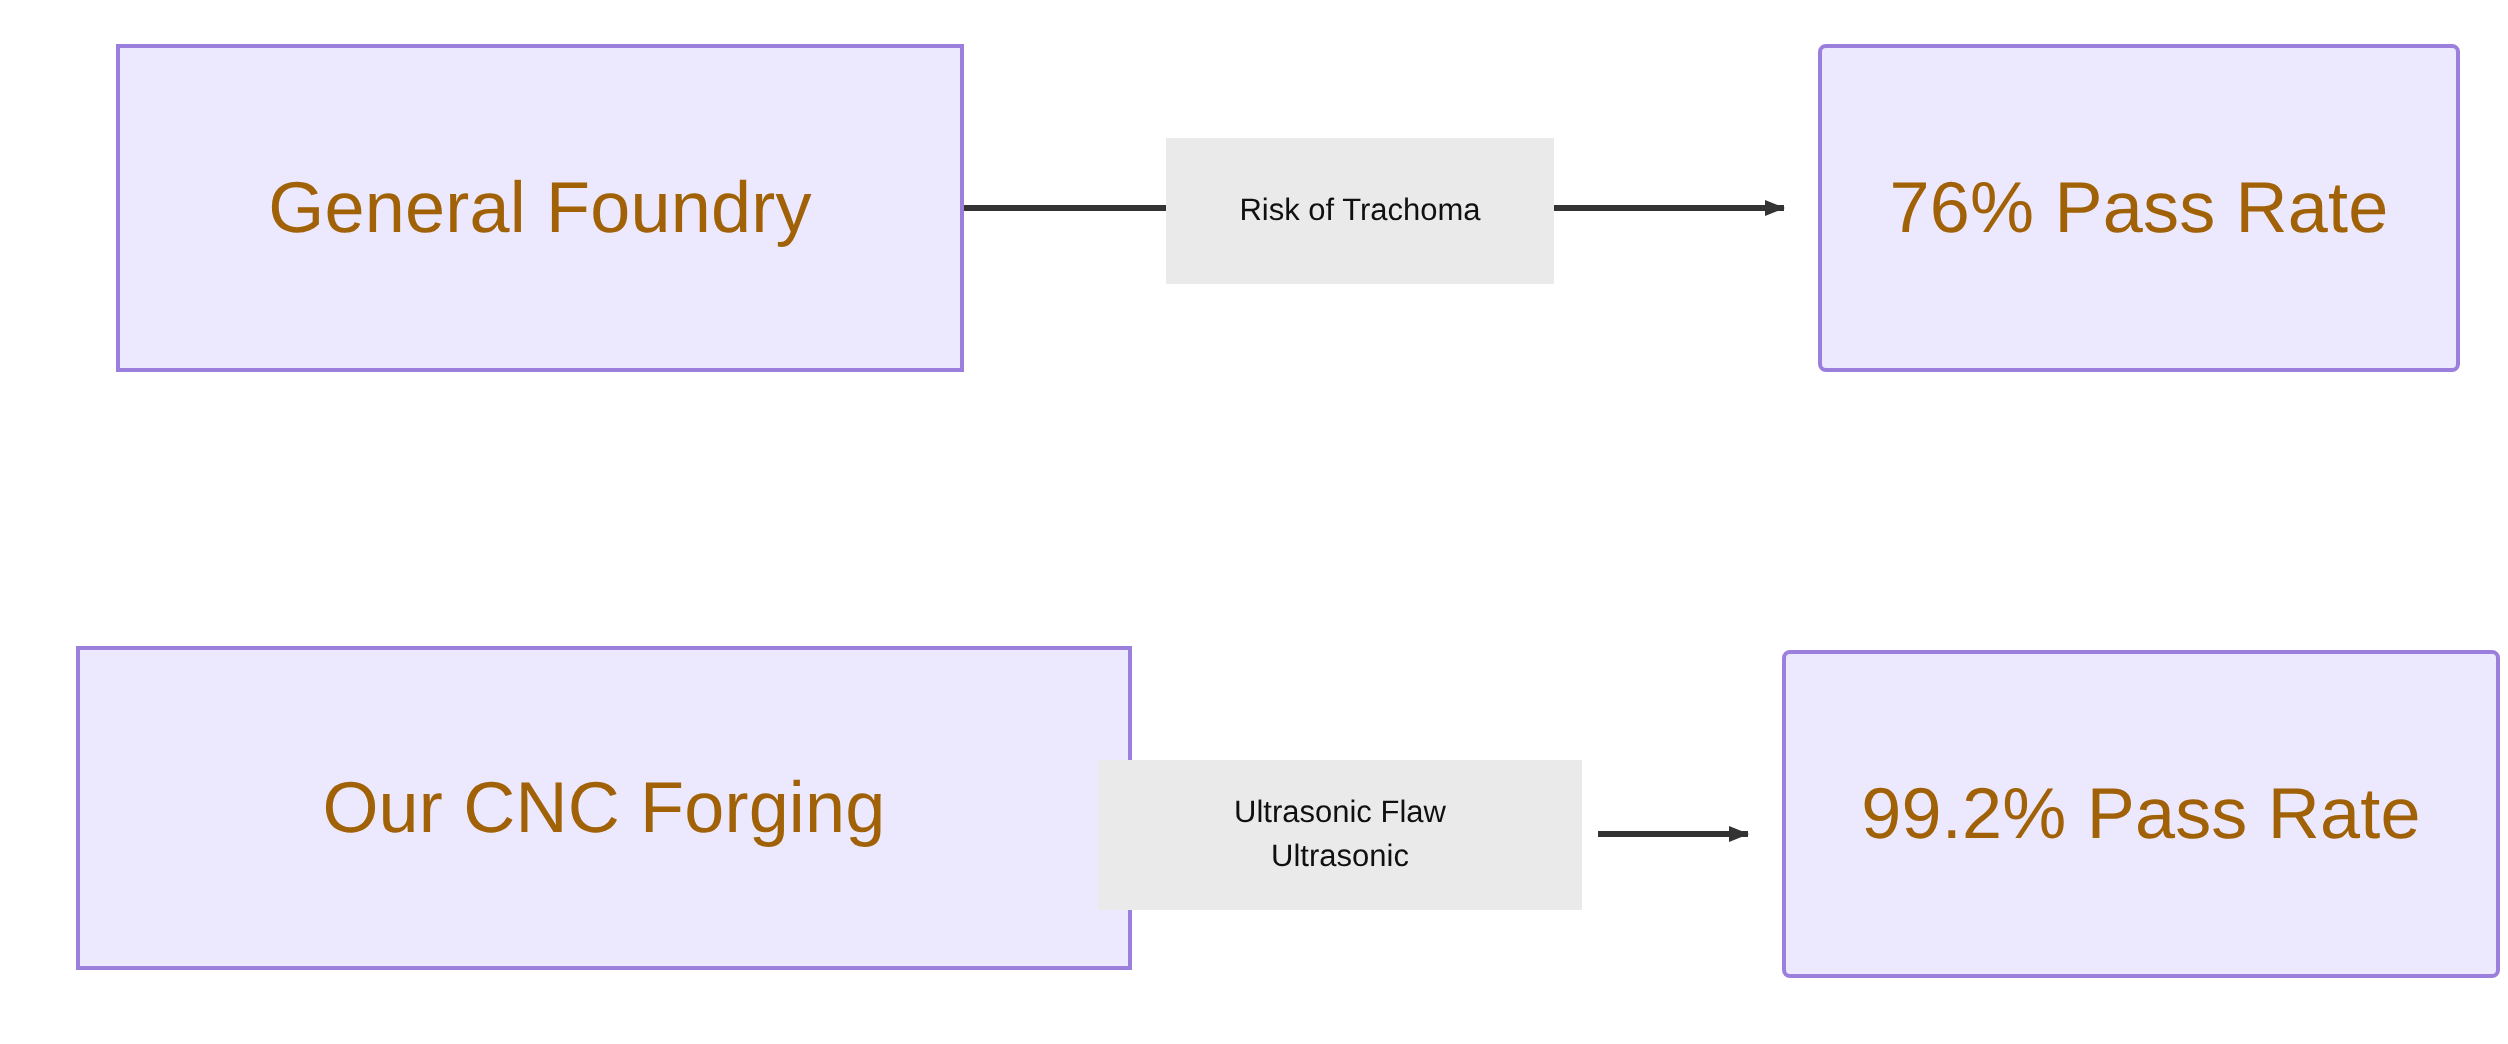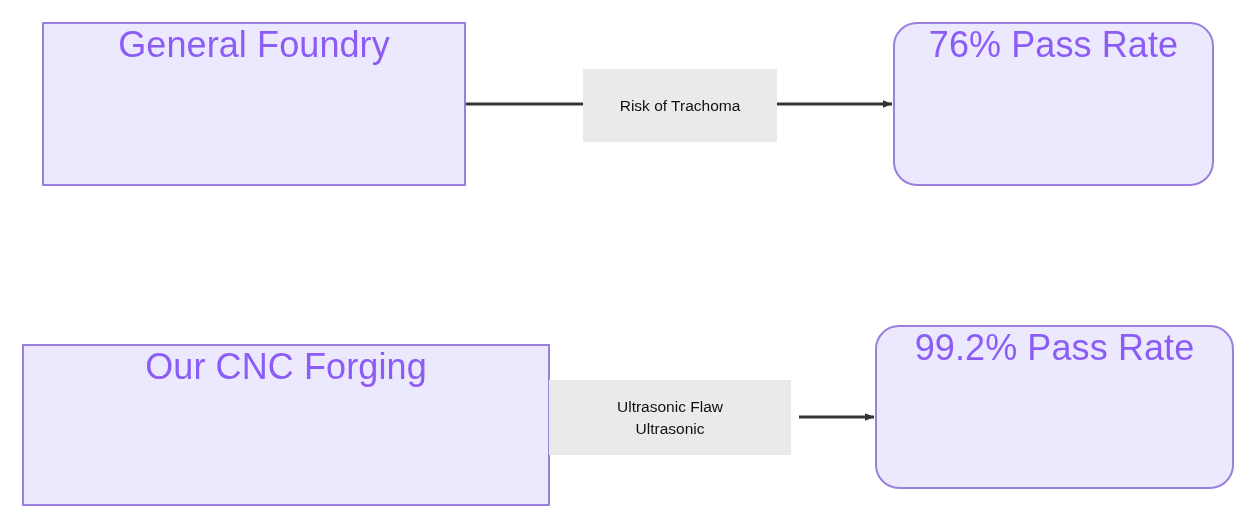--- a/index.html
+++ b/index.html
@@ -27,52 +27,53 @@
     width: 1254px;
     height: 522px;
     pointer-events: none;
   }
   .node {
     position: absolute;
     box-sizing: border-box;
     background: #ece8fd;
     border: 2px solid #9a7fdc;
     display: flex;
-    align-items: flex-start;
+    align-items: center;
     justify-content: center;
     text-align: center;
-    color: #8b5cf6;
+    color: #a16207;
     font-size: 36px;
     line-height: 1.15;
     letter-spacing: 0.1px;
     white-space: nowrap;
+    margin-left: 16px;
   }
   .node.rounded {
-    border-radius: 24px;
+    border-radius: 4px;
   }
   .node.square {
     border-radius: 0;
   }
   
   #node-general-foundry {
     left: 42px;
     top: 22px;
     width: 424px;
     height: 164px;
   }
   #node-pass-rate-general {
     left: 893px;
     top: 22px;
     width: 321px;
     height: 164px;
   }
   
   #node-our-cnc-forging {
     left: 22px;
-    top: 344px;
+    top: 323px;
     width: 528px;
     height: 162px;
   }
   #node-pass-rate-cnc {
     left: 875px;
     top: 325px;
     width: 359px;
     height: 164px;
   }
   .edge-label {

